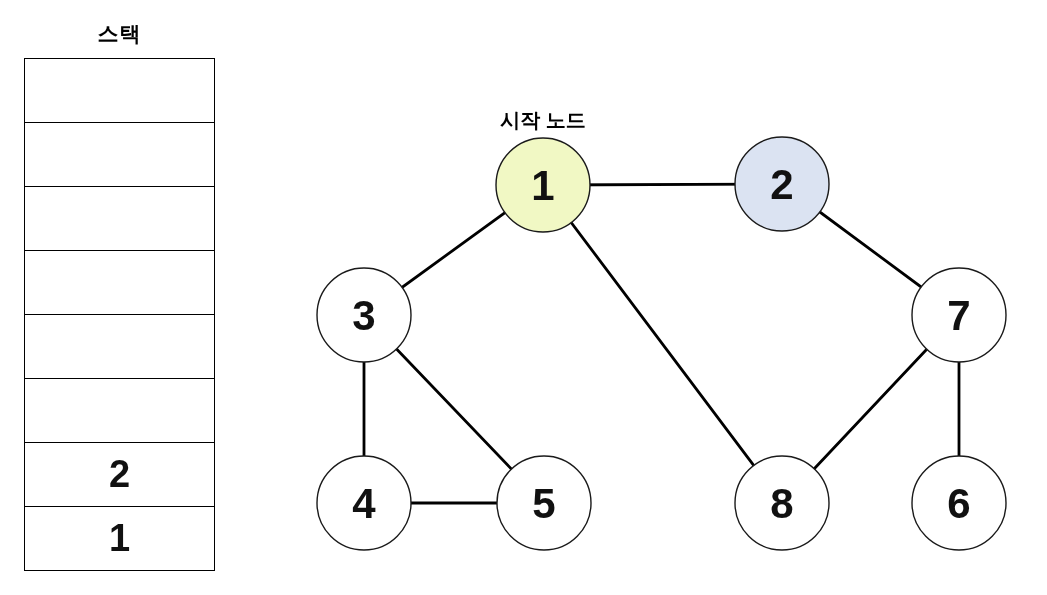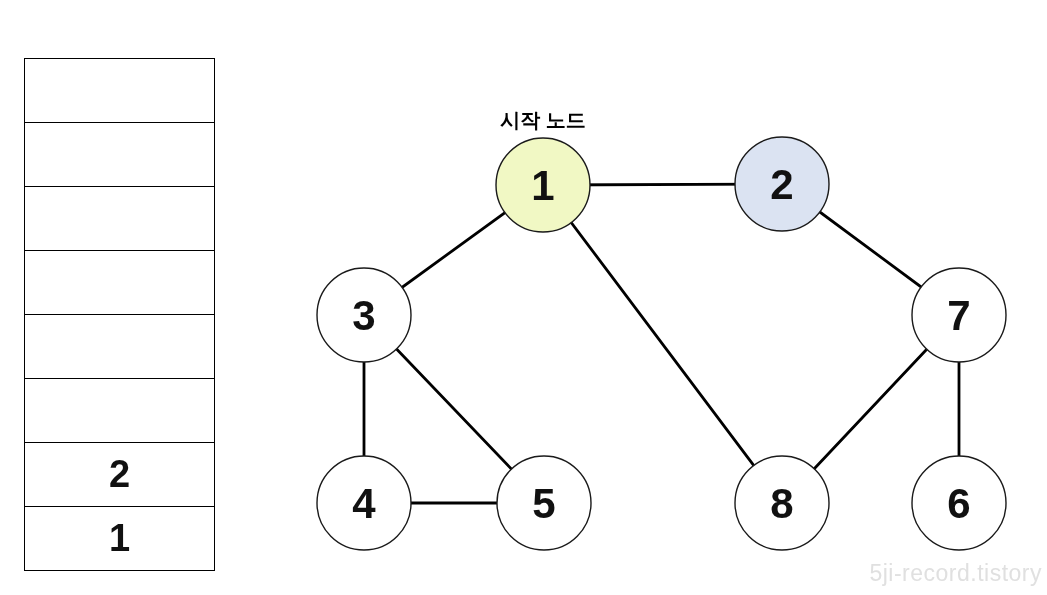--- a/index.html
+++ b/index.html
@@ -95,20 +95,21 @@
     font-size: 23px;
     color: #e0e0e0;
     letter-spacing: 0.5px;
   }
 </style>
 </head>
 <body>
 
 <div id="canvas">
 
+  <div class="stack-title">스택</div>
 
   <div class="stack-box">
     <div class="stack-cell"></div>
     <div class="stack-cell"></div>
     <div class="stack-cell"></div>
     <div class="stack-cell"></div>
     <div class="stack-cell"></div>
     <div class="stack-cell"></div>
     <div class="stack-cell">2</div>
     <div class="stack-cell">1</div>
@@ -137,15 +138,14 @@
       <circle cx="959" cy="503" r="47" fill="#ffffff" class="node-circle"></circle>
       <text x="959" y="503" dy="0.36em" class="node-label">6</text>
       <circle cx="959" cy="315" r="47" fill="#ffffff" class="node-circle"></circle>
       <text x="959" y="315" dy="0.36em" class="node-label">7</text>
       <circle cx="782" cy="503" r="47" fill="#ffffff" class="node-circle"></circle>
       <text x="782" y="503" dy="0.36em" class="node-label">8</text>
     </svg>
 
   <div class="start-node-label">시작 노드</div>
 
-  <div class="watermark">5ji-record.tistory</div>
 
 </div>
 
 </body></html>

